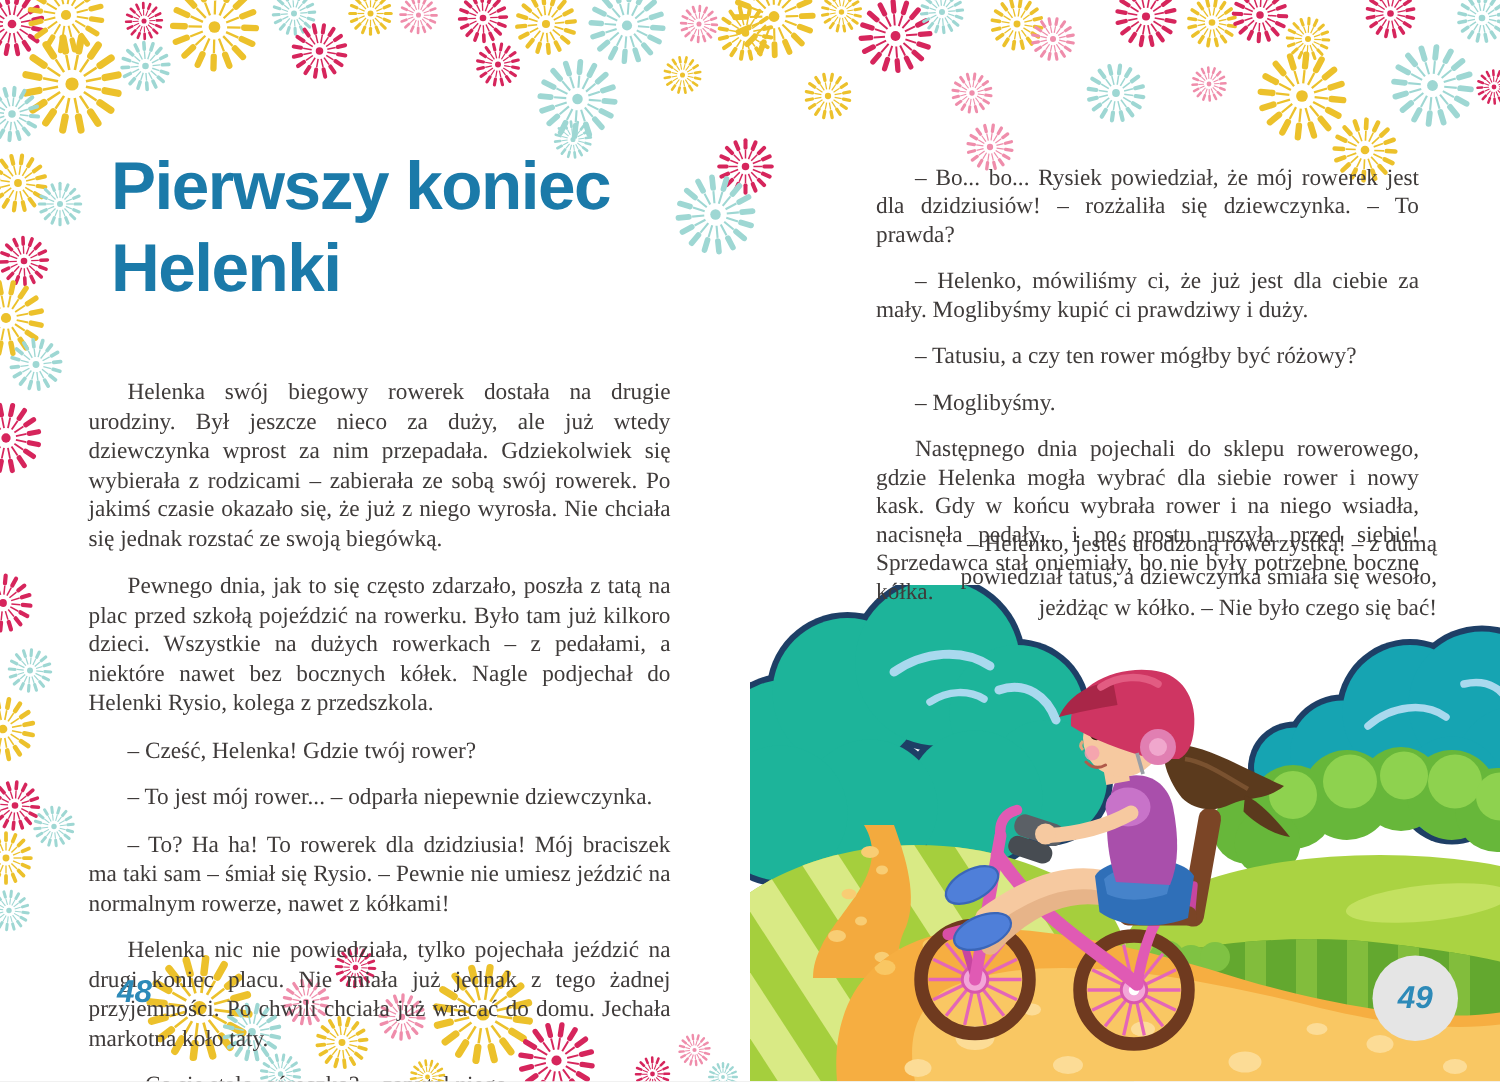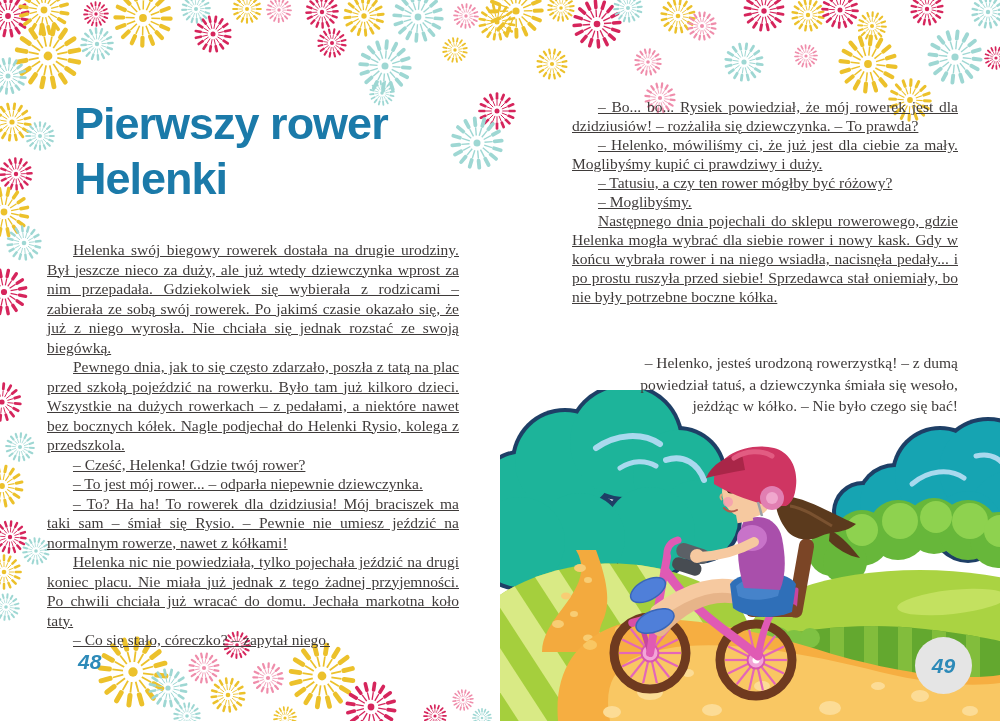--- a/index.html
+++ b/index.html
@@ -11,21 +11,21 @@
   .title{
     position:absolute;left:74px;top:96px;z-index:3;
     font-family:"Liberation Sans",sans-serif;font-weight:700;
     font-size:45px;line-height:55px;letter-spacing:-1px;
     color:var(--title-color,#1b7aa9);
   }
   .story{
     position:absolute;z-index:3;color:var(--text-color,#3f3b3a);
     font-size:15.5px;line-height:19.5px;text-align:justify;
   }
-  .story p{margin:0;text-indent:26px;text-decoration:underline;}
+  .story p{margin:12px;text-indent:26px;}
   .story-left{left:47px;top:240px;width:412px;}
   .story-right{left:572px;top:97px;width:386px;line-height:19px;}
   .closing{
     position:absolute;left:618px;top:352px;width:340px;z-index:3;
     color:var(--text-color,#3f3b3a);font-size:15.5px;line-height:21.5px;
     text-align:right;
   }
   .pagenum{
     position:absolute;z-index:4;font-family:"Liberation Sans",sans-serif;
     font-style:italic;font-weight:700;font-size:21px;color:var(--pn-color,#2d8ab8);
@@ -2459,21 +2459,21 @@
         <line x1="484.5" y1="711.9" x2="485.5" y2="709.5" stroke-width="1.6" stroke-linecap="round"></line>
         <line x1="484.0" y1="716.0" x2="486.1" y2="713.9" stroke-width="0.7"></line>
         <line x1="486.7" y1="713.3" x2="488.5" y2="711.5" stroke-width="1.6" stroke-linecap="round"></line>
         <line x1="484.6" y1="716.9" x2="487.4" y2="715.8" stroke-width="0.7"></line>
         <line x1="488.1" y1="715.5" x2="490.5" y2="714.5" stroke-width="1.6" stroke-linecap="round"></line>
       </g>
       <circle cx="482" cy="718" r="1.3" fill="#9ed7d3"></circle>
     </svg>
 
   <div class="title">
-    <div>Pierwszy rower</div>
+    <div>Pierwszy koniec</div>
     <div>Helenki</div>
   </div>
 
   <div class="story story-left">
       <p>Helenka swój biegowy rowerek dostała na drugie urodziny. Był jeszcze nieco za duży, ale już wtedy dziewczynka wprost za nim przepadała. Gdziekolwiek się wybierała z rodzicami – zabierała ze sobą swój rowerek. Po jakimś czasie okazało się, że już z niego wyrosła. Nie chciała się jednak rozstać ze swoją biegówką.</p>
       <p>Pewnego dnia, jak to się często zdarzało, poszła z tatą na plac przed szkołą pojeździć na rowerku. Było tam już kilkoro dzieci. Wszystkie na dużych rowerkach – z pedałami, a niektóre nawet bez bocznych kółek. Nagle podjechał do Helenki Rysio, kolega z przedszkola.</p>
       <p>– Cześć, Helenka! Gdzie twój rower?</p>
       <p>– To jest mój rower... – odparła niepewnie dziewczynka.</p>
       <p>– To? Ha ha! To rowerek dla dzidziusia! Mój braciszek ma taki sam – śmiał się Rysio. – Pewnie nie umiesz jeździć na normalnym rowerze, nawet z kółkami!</p>
       <p>Helenka nic nie powiedziała, tylko pojechała jeździć na drugi koniec placu. Nie miała już jednak z tego żadnej przyjemności. Po chwili chciała już wracać do domu. Jechała markotna koło taty.</p>

